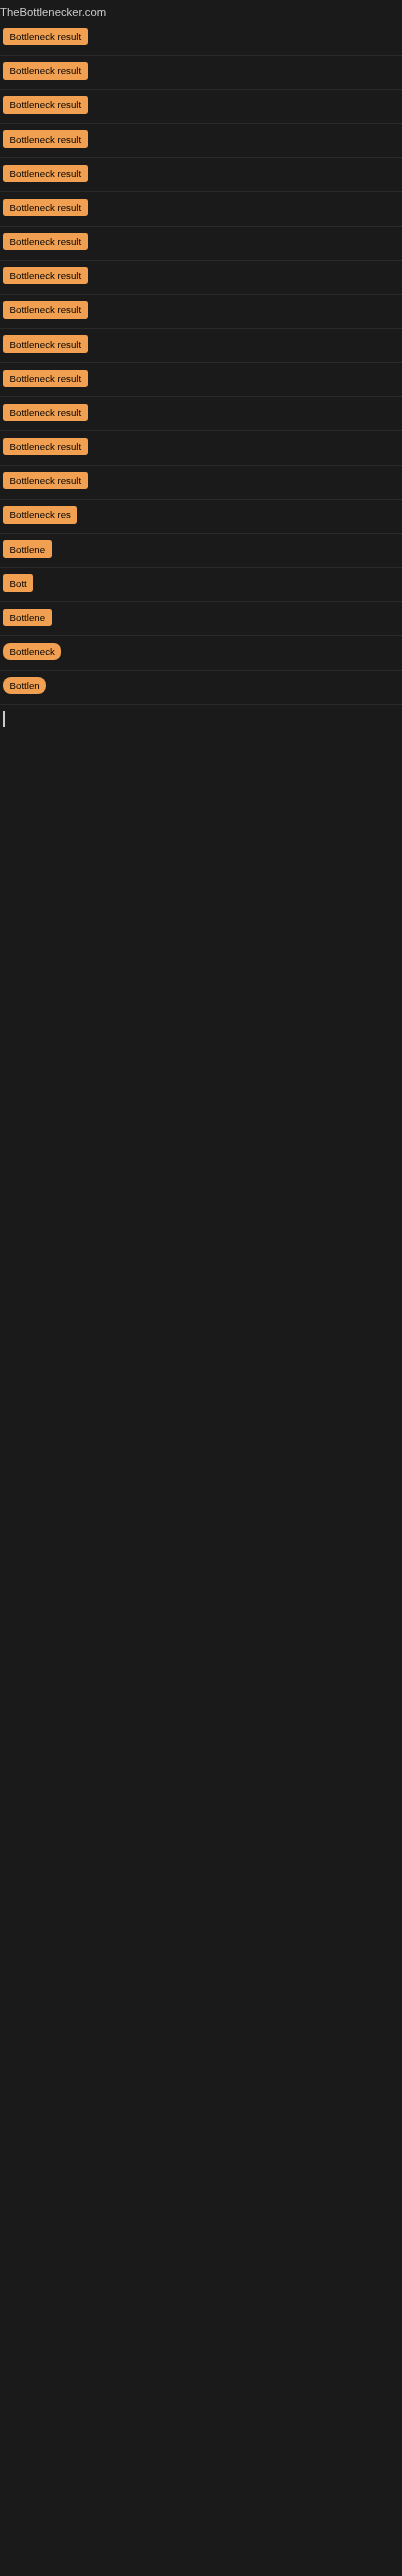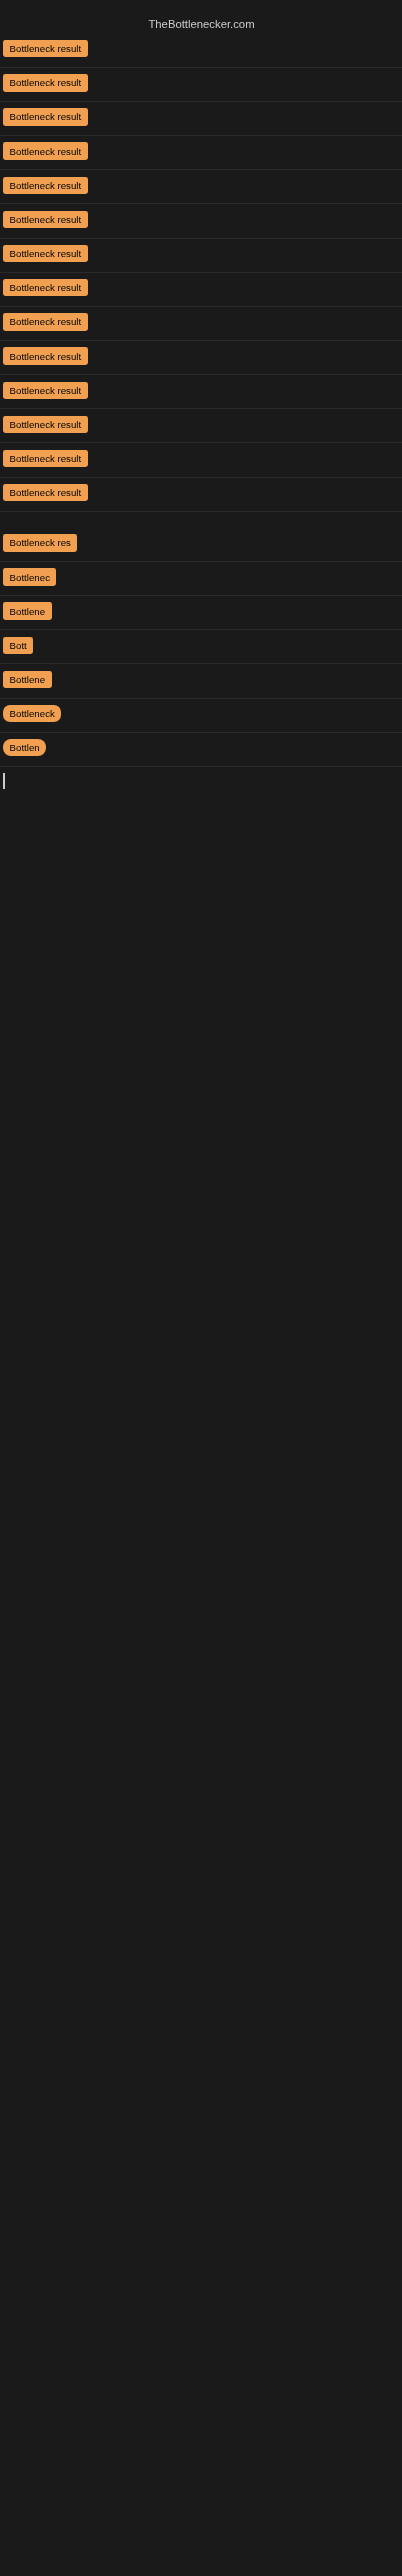--- a/index.html
+++ b/index.html
@@ -10,26 +10,25 @@
 
     body {
       width: 403px;
       min-height: 2576px;
       background-color: #1a1a1a;
       font-family: Arial, sans-serif;
       position: relative;
     }
 
     .site-title {
-      text-align: center;
+      text-align: left;
       color: #cccccc;
       font-size: 11.3px;
       padding: 6.4px 0 3.2px 0;
       font-weight: normal;
-      margin-top: 12px;
     }
 
     .bottleneck-badge {
       display: inline-block;
       background-color: #f0a050;
       color: #000000;
       font-size: 9.7px;
       font-weight: normal;
       padding: 3.2px 6.4px;
       border-radius: 2.4px;
@@ -63,22 +62,21 @@
     <div class="result-row"><span class="bottleneck-badge" style="max-width: 105px;">Bottleneck result</span></div>
     <div class="result-row"><span class="bottleneck-badge" style="max-width: 105px;">Bottleneck result</span></div>
     <div class="result-row"><span class="bottleneck-badge" style="max-width: 105px;">Bottleneck result</span></div>
     <div class="result-row"><span class="bottleneck-badge" style="max-width: 105px;">Bottleneck result</span></div>
     <div class="result-row"><span class="bottleneck-badge" style="max-width: 105px;">Bottleneck result</span></div>
     <div class="result-row"><span class="bottleneck-badge" style="max-width: 105px;">Bottleneck result</span></div>
     <div class="result-row"><span class="bottleneck-badge" style="max-width: 105px;">Bottleneck result</span></div>
     <div class="result-row"><span class="bottleneck-badge" style="max-width: 105px;">Bottleneck result</span></div>
     <div class="result-row"><span class="bottleneck-badge" style="max-width: 105px;">Bottleneck result</span></div>
     <div class="result-row"><span class="bottleneck-badge" style="max-width: 105px;">Bottleneck result</span></div>
-    <div class="result-row"><span class="bottleneck-badge" style="max-width: 89px; margin-top: 16px;">Bottleneck res</span></div>
-    <div class="result-row"><span class="bottleneck-badge" style="max-width: 60px;">Bottlenec</span></div>
+    <div class="result-row"><span class="bottleneck-badge" style="max-width: 89px;">Bottleneck res</span></div>
     <div class="result-row"><span class="bottleneck-badge" style="max-width: 55px;">Bottlene</span></div>
     <div class="result-row"><span class="bottleneck-badge" style="max-width: 34px;">Bott</span></div>
     <div class="result-row"><span class="bottleneck-badge" style="max-width: 55px;">Bottlene</span></div>
     <div class="result-row"><span class="bottleneck-badge" style="max-width: 64px; border-radius: 7px;">Bottleneck</span></div>
     <div class="result-row"><span class="bottleneck-badge" style="max-width: 48px; border-radius: 8px;">Bottlen</span></div>
   </div>
 
 <div class="cursor-line"></div>
 
 

